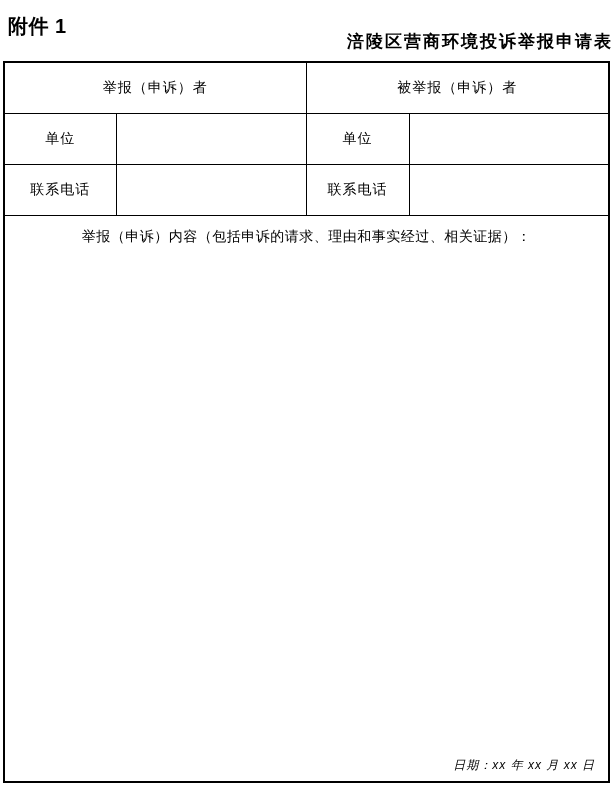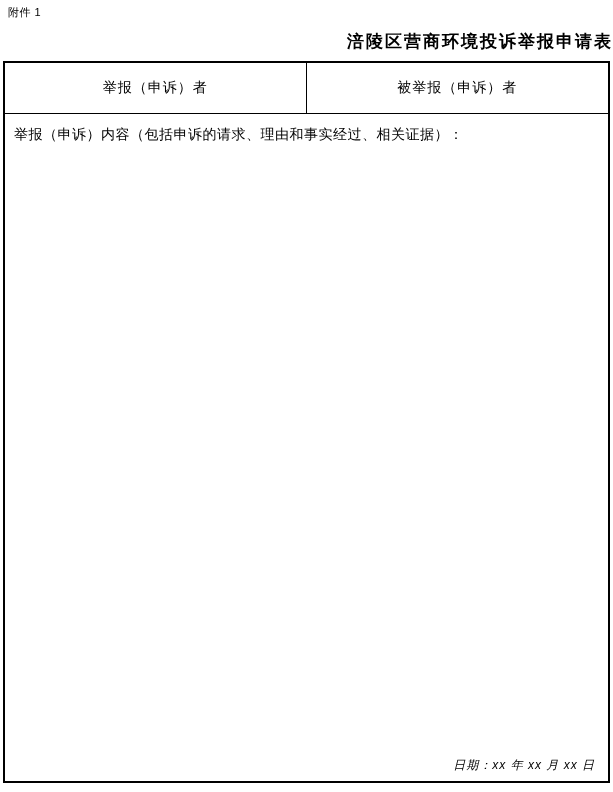--- a/index.html
+++ b/index.html
@@ -16,24 +16,25 @@
   }
   .page {
     position: relative;
     width: 613px;
     height: 792px;
     background: #ffffff;
     overflow: hidden;
   }
   .attachment {
     position: absolute;
-    top: 5px;
+    top: 13px;
     left: 8px;
-    font-size: 11px;
+    font-size: 20px;
     letter-spacing: 0.5px;
+    font-weight: bold;
   }
   .title {
     position: absolute;
     top: 30px;
     left: 0;
     width: 100%;
     margin: 0;
     text-align: right;
     font-size: 17px;
     font-weight: bold;
@@ -55,21 +56,21 @@
     text-align: center;
     vertical-align: middle;
     padding: 16px;
     letter-spacing: 1px;
   }
   tr.header-row { height: 44px; }
   tr.field-row  { height: 40px; }
   td.content-cell {
     position: relative;
     vertical-align: top;
-    text-align: left;
+    text-align: center;
     padding: 11px 9px;
     letter-spacing: 0.5px;
   }
   .content-label {
     font-size: 14px;
     line-height: 1.3;
   }
   .date-line {
     position: absolute;
     right: 13px;
@@ -96,21 +97,33 @@
       <col style="width:103px">
       <col style="width:200px">
     </colgroup>
     <tbody>
       <tr class="header-row">
         <td colspan="2">举报（申诉）者</td>
         <td colspan="2">被举报（申诉）者</td>
       </tr>
 
 
+      <tr class="field-row">
+        <td>单位</td>
+        <td></td>
+        <td>单位</td>
+        <td></td>
+      </tr>
 
+      <tr class="field-row">
+        <td>联系电话</td>
+        <td></td>
+        <td>联系电话</td>
+        <td></td>
+      </tr>
 
       <tr>
         <td colspan="4" class="content-cell">
           <div class="content-label">举报（申诉）内容（包括申诉的请求、理由和事实经过、相关证据）：</div>
           <div class="date-line">日期：xx 年 xx 月 xx 日</div>
         </td>
       </tr>
     </tbody>
   </table>
 

